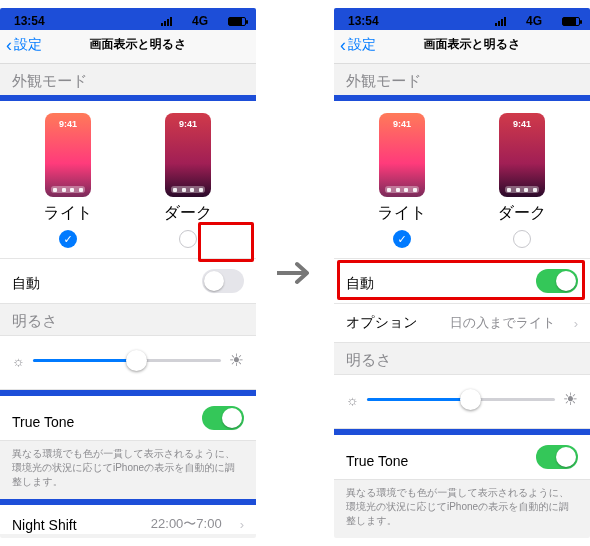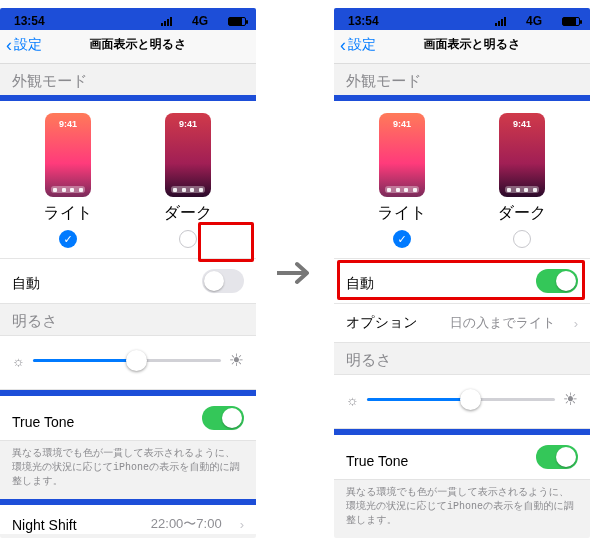--- a/index.html
+++ b/index.html
@@ -50,21 +50,21 @@
   .section-label { font-size: 15px; color: #8a8a8e; padding: 8px 12px 4px 12px; }
   .group { background: #fff; border-top: 6px solid #1d4ed8; border-bottom: 1px solid #e3e3e3; }
   .row {
     display: flex; align-items: flex-end; justify-content: space-between;
     padding: 10px 12px; border-top: 1px solid #e5e5e5; min-height: 38px;
   }
   .row:first-child { border-top: none; }
   .rlabel { font-size: 14px; }
   .rvalue { color: #8e8e93; font-size: 13px; display:flex; align-items:center; gap:18px;}
   .chev-r { color: #c7c7cc; }
-  .footnote { font-size: 10px; color: #8a8a8e; padding: 6px 12px 10px 12px; line-height: 1.4; font-family: Liberation Mono, monospace; }
+  .footnote { font-size: 10px; color: #8a8a8e; padding: 6px 12px 10px 12px; line-height: 1.4; }
   
   .appearance { display: flex; justify-content: space-around; padding: 12px 8px 10px 8px; background:#fff; }
   .mode { display: flex; flex-direction: column; align-items: center; gap: 6px; }
   .thumb { width: 46px; height: 84px; border-radius: 8px; position: relative; overflow:hidden; }
   .thumb.light { background: linear-gradient(180deg,#ff7a59 0%,#ff3b7b 60%,#7a2a5a 100%); }
   .thumb.dark  { background: linear-gradient(180deg,#d03a4a 0%,#a11f55 60%,#2a0a2a 100%); }
   .thumb .t { color:#fff; font-size:9px; text-align:center; padding-top:6px; font-weight:600;}
   .thumb .dock { position:absolute; bottom:4px; left:6px; right:6px; height:7px; border-radius:3px; background:rgba(255,255,255,.35); display:flex; justify-content:space-around; align-items:center;}
   .thumb .dock i{width:4px;height:4px;border-radius:1px;background:rgba(255,255,255,.9);}
   .modelabel { font-size: 16px; }

